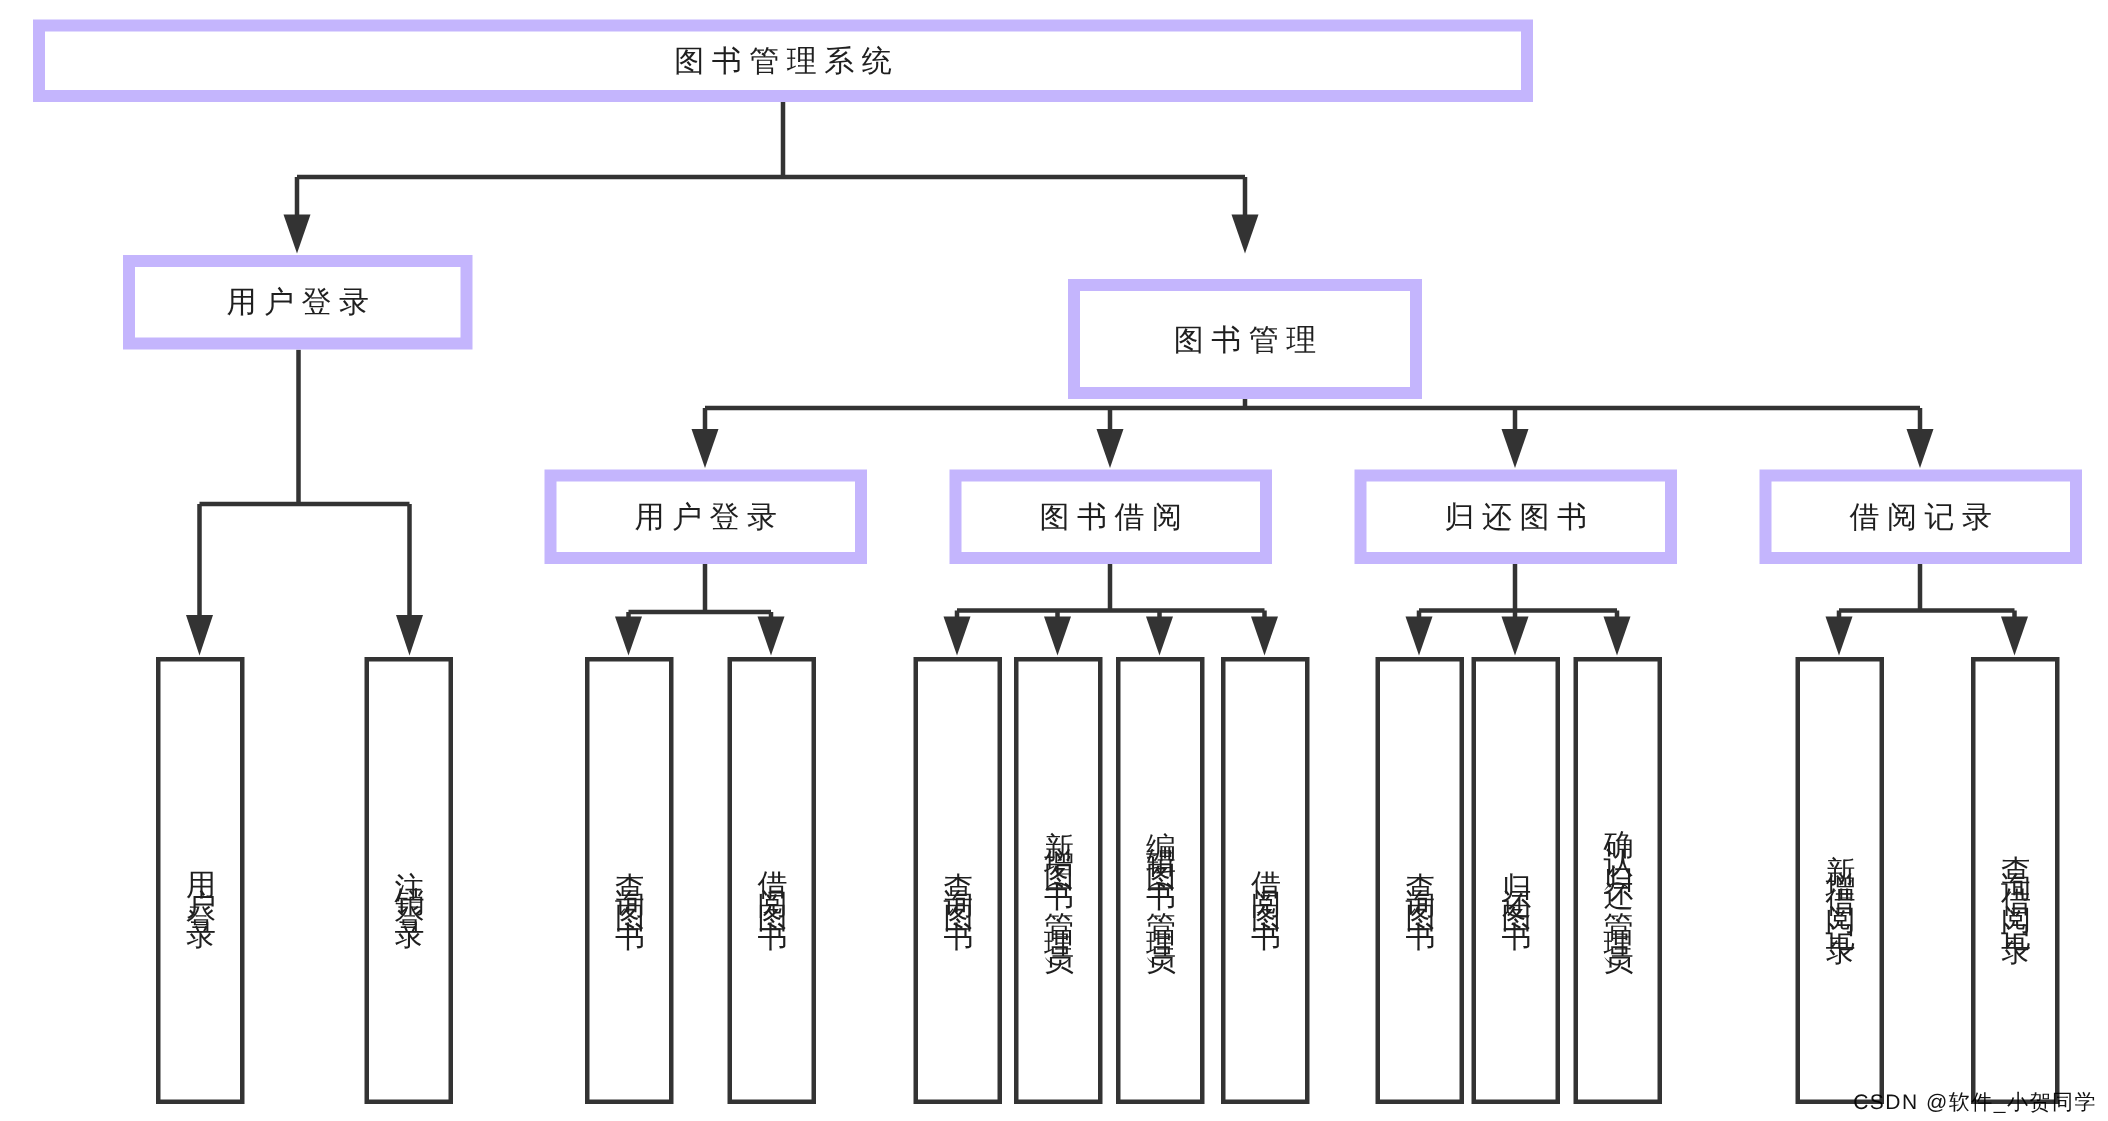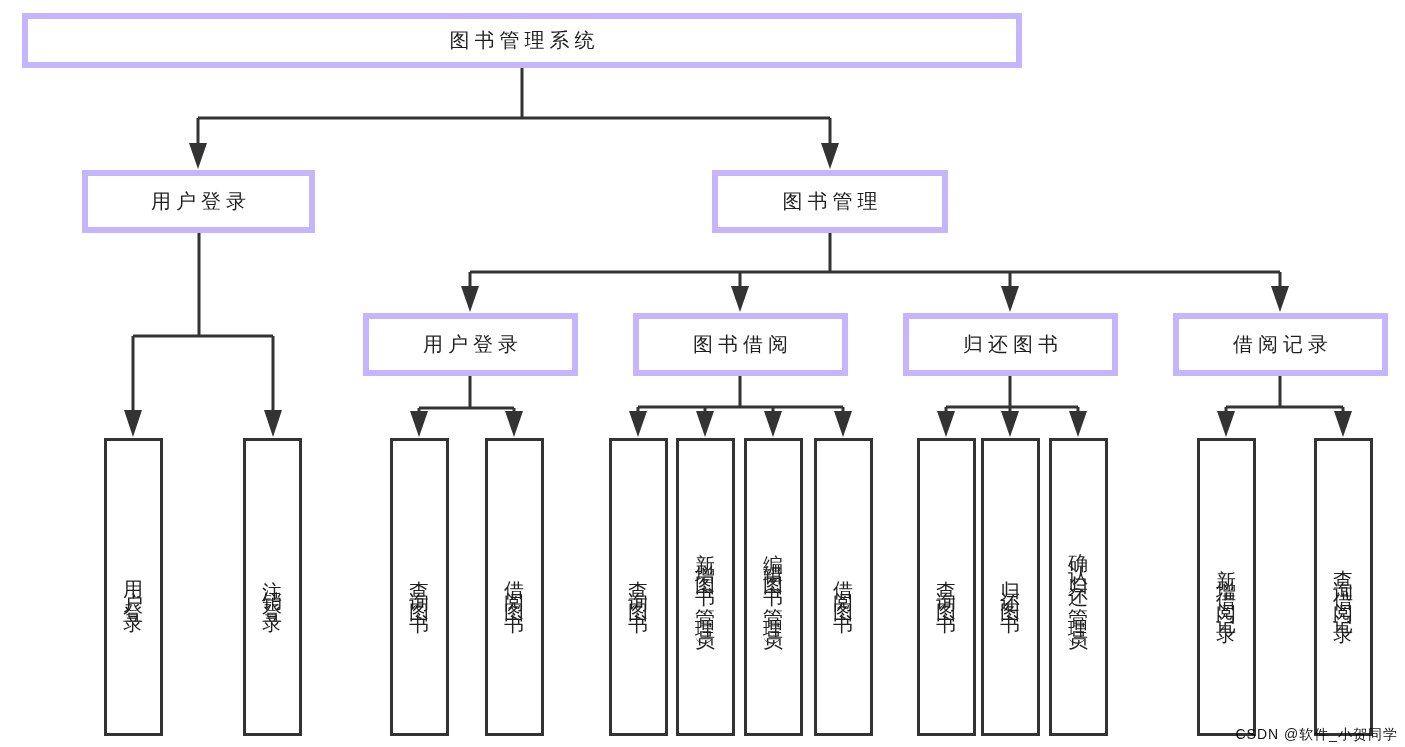--- a/index.html
+++ b/index.html
@@ -25,21 +25,21 @@
     fill: none;
   }
   svg.connectors polygon {
     fill: #333333;
     stroke: none;
   }
 
   .box {
     position: absolute;
     background: #ffffff;
-    border: 6px solid #c4b5fd;
+    border: 8px solid #c4b5fd;
     display: flex;
     align-items: center;
     justify-content: center;
     color: #1f1f1f;
     font-size: 20px;
     letter-spacing: 5px;
     text-indent: 5px; 
     white-space: nowrap;
   }
 
@@ -113,21 +113,21 @@
     <polygon points="1334,411 1352,411 1343,437"></polygon>
   </svg>
 
   <div class="box" style="left:22px; top:13px; width:1000px; height:55px;">
     <span>图书管理系统</span>
   </div>
 
   <div class="box" style="left:82px; top:170px; width:233px; height:63px;">
     <span>用户登录</span>
   </div>
-  <div class="box" style="left:712px; top:170px; width:236px; height:63px;">
+  <div class="box" style="left:712px; top:186px; width:236px; height:80px;">
     <span>图书管理</span>
   </div>
 
   <div class="box" style="left:363px; top:313px; width:215px; height:63px;">
     <span>用户登录</span>
   </div>
   <div class="box" style="left:633px; top:313px; width:215px; height:63px;">
     <span>图书借阅</span>
   </div>
   <div class="box" style="left:903px; top:313px; width:215px; height:63px;">

